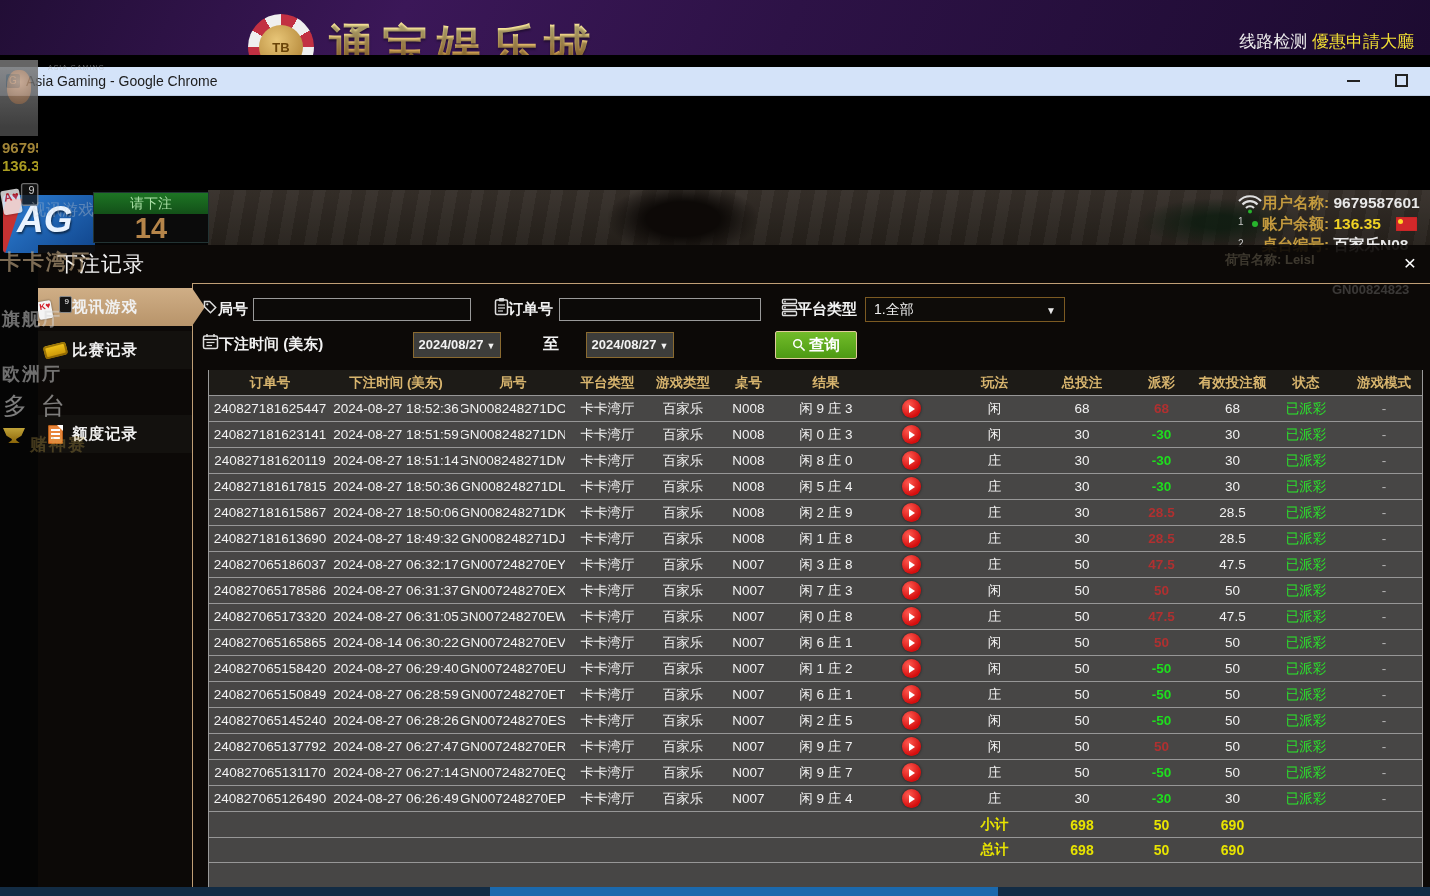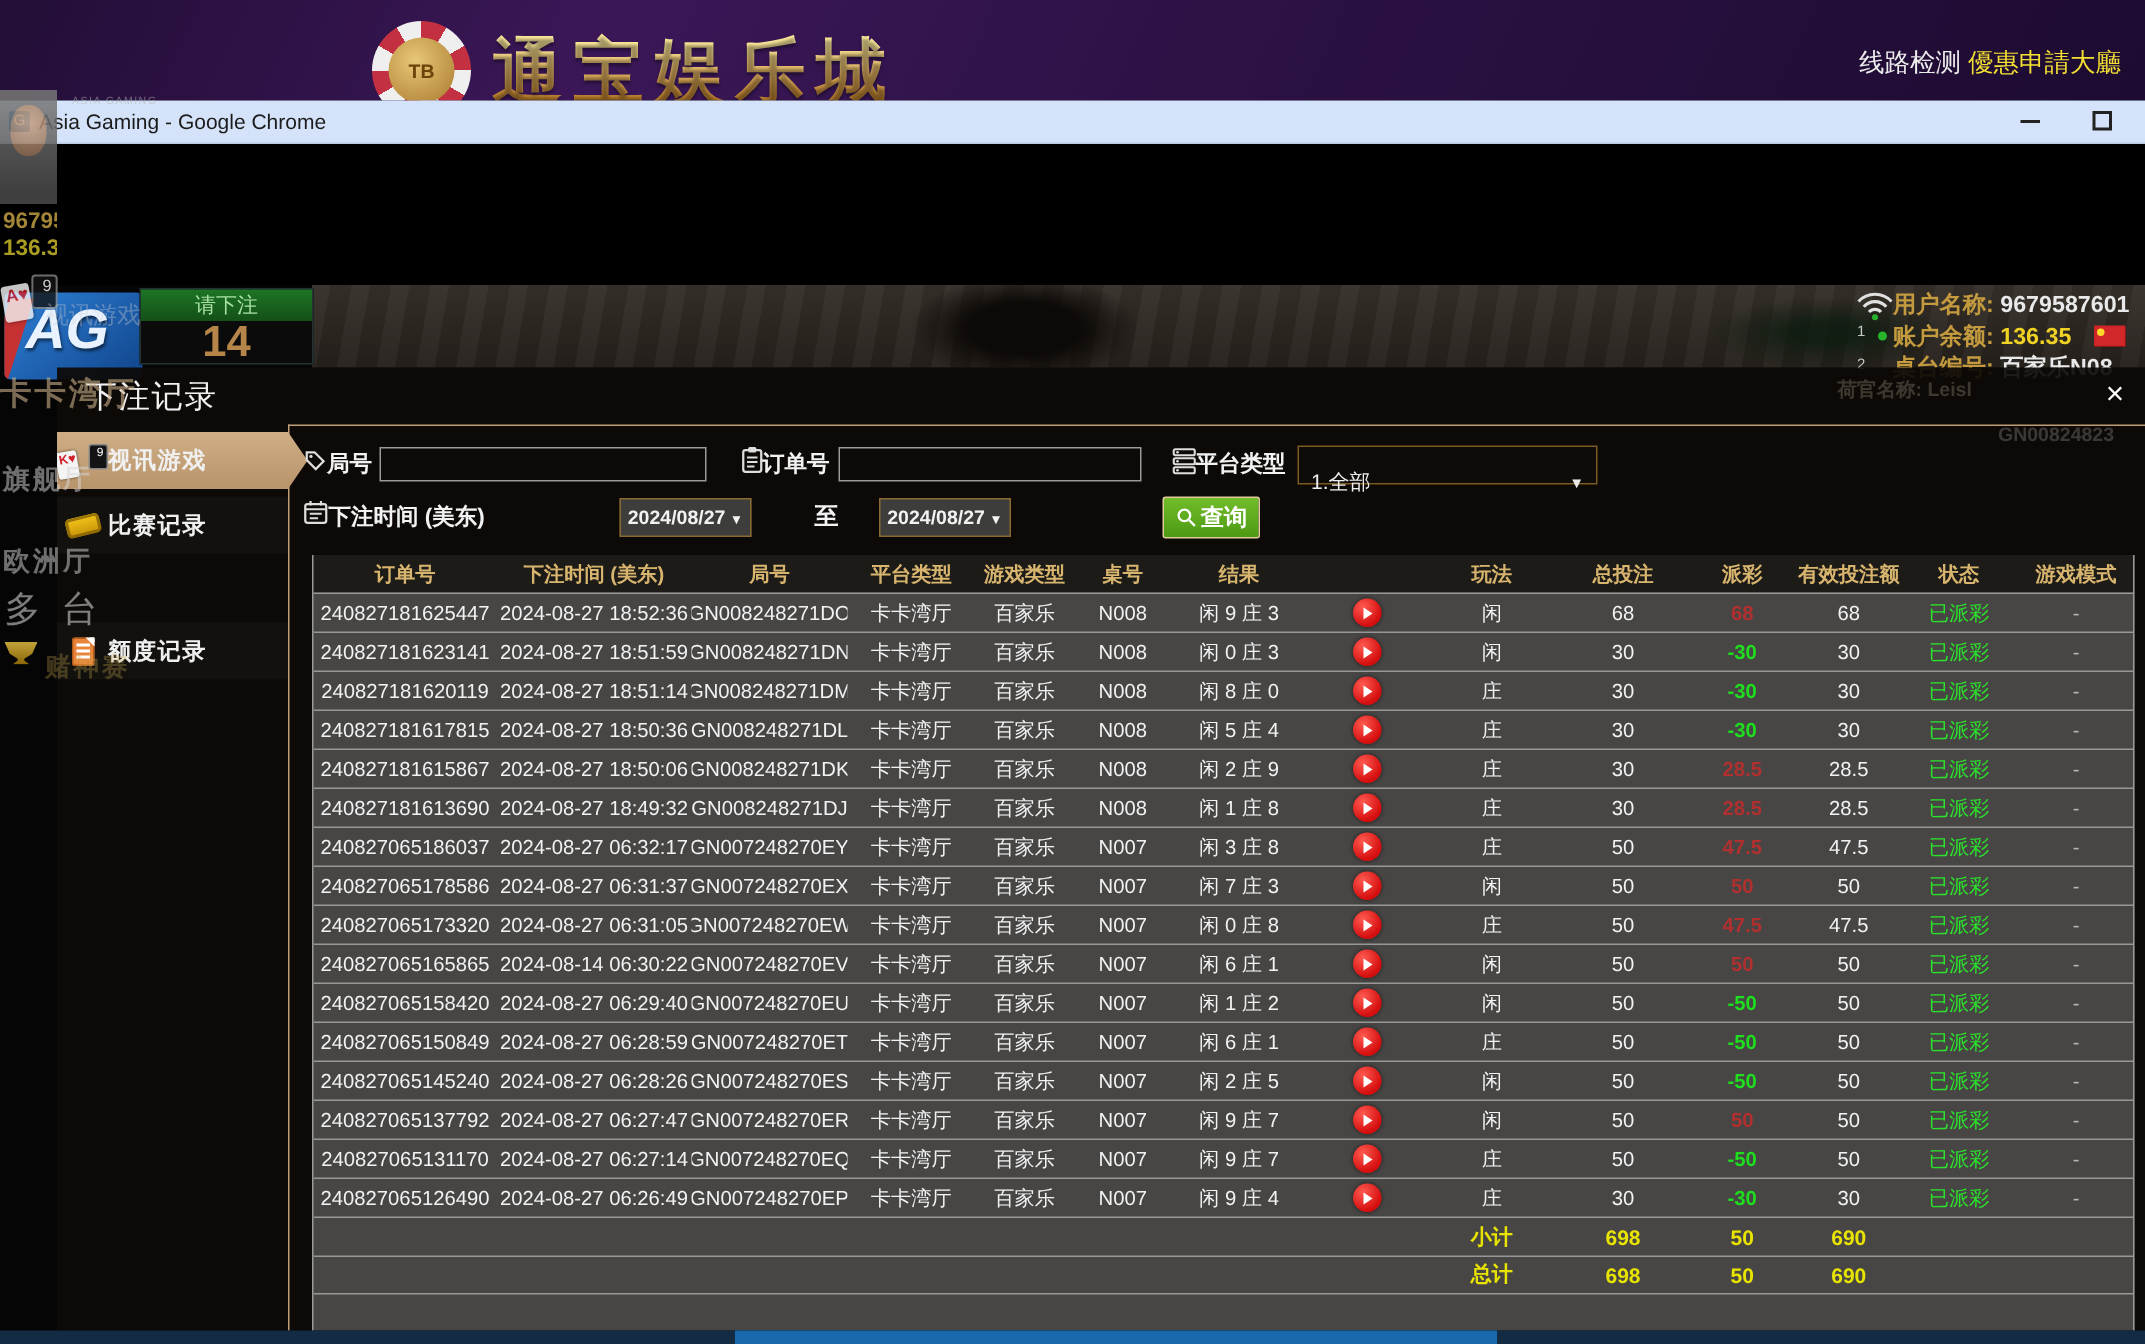--- a/index.html
+++ b/index.html
@@ -1,21 +1,21 @@
 <!DOCTYPE html>
 <html><head>
 <meta charset="utf-8">
 <style>
 *{margin:0;padding:0;box-sizing:border-box}
 html,body{width:1430px;height:896px;overflow:hidden;background:#000;font-family:"Liberation Sans",sans-serif}
 #screen{position:relative;width:1430px;height:896px;overflow:hidden;background:#000}
 .abs{position:absolute}
 
 
-#banner{left:0;top:0;width:1430px;height:67px;background:linear-gradient(115deg,#220e36 0%,#3b1758 28%,#2d1246 55%,#1d0b31 100%);overflow:hidden;z-index:3}
+#banner{left:0;top:0;width:1430px;height:55px;background:linear-gradient(115deg,#220e36 0%,#3b1758 28%,#2d1246 55%,#1d0b31 100%);overflow:hidden;z-index:3}
 #chip{position:absolute;left:248px;top:14px;width:66px;height:66px;border-radius:50%;
 background:conic-gradient(#c23042 0 30deg,#efefef 30deg 60deg,#c23042 60deg 90deg,#efefef 90deg 120deg,#c23042 120deg 150deg,#efefef 150deg 180deg,#c23042 180deg 210deg,#efefef 210deg 240deg,#c23042 240deg 270deg,#efefef 270deg 300deg,#c23042 300deg 330deg,#efefef 330deg 360deg)}
 #chip .inner{position:absolute;left:11px;top:11px;width:44px;height:44px;border-radius:50%;background:radial-gradient(circle at 40% 35%,#e8c678,#a97a2c);display:flex;align-items:center;justify-content:center;color:#6a4408;font-weight:bold;font-size:13px}
 #logo-text{position:absolute;left:328px;top:16px;font-size:47px;font-weight:bold;letter-spacing:7px;background:linear-gradient(#fbe89a 20%,#d8a festival84 50%,#ad6f1f 85%);background:linear-gradient(#fbe89a 20%,#e0b364 50%,#ad6f1f 85%);-webkit-background-clip:text;background-clip:text;color:transparent;text-shadow:0 2px 2px rgba(0,0,0,.35)}
 #banner-links{position:absolute;right:16px;top:30px;font-size:17px}
 #banner-links .lk{display:inline-block;cursor:pointer}
 #lk-line{color:#ececec}
 #lk-promo{color:#f2df33}
 
 
@@ -109,30 +109,30 @@
 .ficon{position:absolute}
 .finput{position:absolute;height:23px;background:#0c0a08;border:1px solid #9a9a9a;color:#ddd;font-size:13px;padding:0 5px;outline:none}
 #f-round-icon{left:164px;top:54px}
 #f-round-label{left:180px;top:55px}
 #f-round-input{left:215px;top:53px;width:218px}
 #f-order-icon{left:455px;top:52px}
 #f-order-label{left:470px;top:55px}
 #f-order-input{left:521px;top:53px;width:202px}
 #f-plat-icon{left:743px;top:53px}
 #f-plat-label{left:759px;top:55px}
-#f-plat-select{position:absolute;left:827px;top:52px;width:200px;height:25px;background:#0e0c09;border:1px solid #7c5a22;color:#eee;font-size:14px;line-height:23px;padding:12px 8px;cursor:pointer}
+#f-plat-select{position:absolute;left:827px;top:52px;width:200px;height:25px;background:#0e0c09;border:1px solid #7c5a22;color:#eee;font-size:14px;line-height:23px;padding:0 8px;cursor:pointer}
 #f-plat-select .arrow{float:right;font-size:10px;color:#e8e8e8;margin-top:1px}
 #f-time-icon{left:164px;top:88px}
 #f-time-label{left:181px;top:90px}
 .datebox{position:absolute;top:87px;width:88px;height:26px;background:#3d3d3b;border:1px solid #8a6a30;color:#f2f2f2;font-size:13px;font-weight:bold;text-align:center;line-height:24px;cursor:pointer}
 #f-date1{left:375px}
 #f-date2{left:548px}
 .datebox .arrow{font-size:9px;margin-left:3px}
 #f-to{left:505px;top:89px;font-size:16px}
-#f-search{position:absolute;left:737px;top:86px;width:65px;height:28px;background:linear-gradient(#72bc2a,#4d9a13);border:1px solid #e2cb9d;border-radius:2px;color:#fff;font-weight:bold;font-size:15.5px;display:flex;align-items:center;justify-content:center;gap:3px;cursor:pointer}
+#f-search{position:absolute;left:737px;top:86px;width:82px;height:28px;background:linear-gradient(#72bc2a,#4d9a13);border:1px solid #e2cb9d;border-radius:2px;color:#fff;font-weight:bold;font-size:15.5px;display:flex;align-items:center;justify-content:center;gap:3px;cursor:pointer}
 
 
 #bet-table{position:absolute;left:170px;top:125px;width:1215px;height:517px;background:#474645;border-left:1px solid #9a9a9a;border-right:1px solid #9a9a9a;overflow:hidden}
 .trow{display:grid;grid-template-columns:122px 130px 104px 85px 66px 65px 90px 80px 87px 88px 71px 71px 76px 80px;width:1213px}
 .trow.thead{height:25px;background:#1d1b17}
 .trow.tdata{height:26px;border-top:1px solid #979797}
 .trow.tfoot{height:26px;border-top:1px solid #979797}
 .trow.tfoot.last{border-bottom:1px solid #979797}
 .tc{display:flex;align-items:center;justify-content:center;color:#f2f2f2;font-size:13.5px;white-space:nowrap;overflow:hidden}
 .thead .tc{color:#d8b56e;font-weight:bold;font-size:13.5px}

